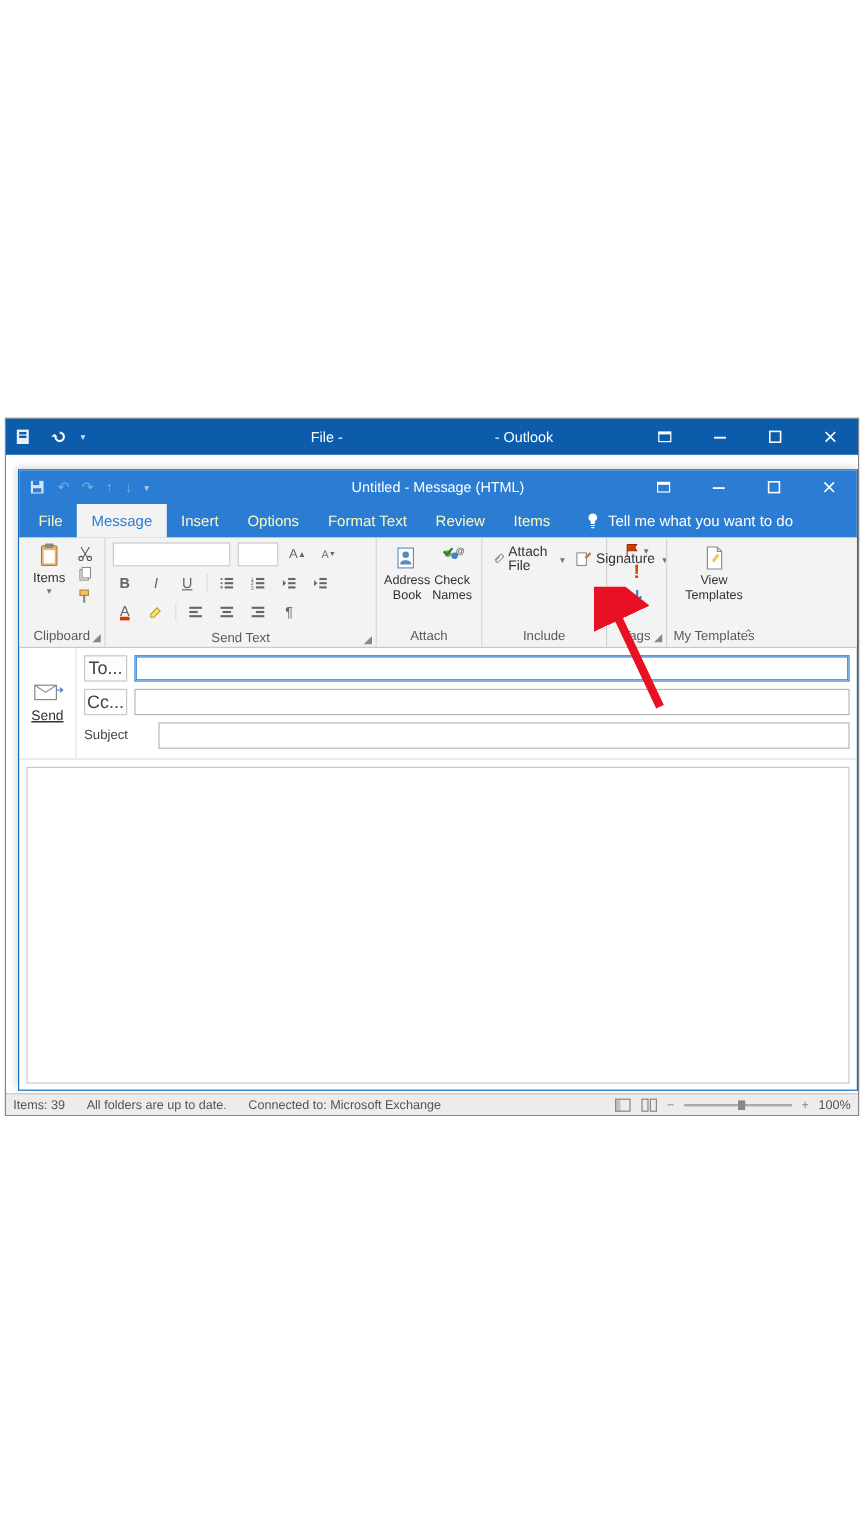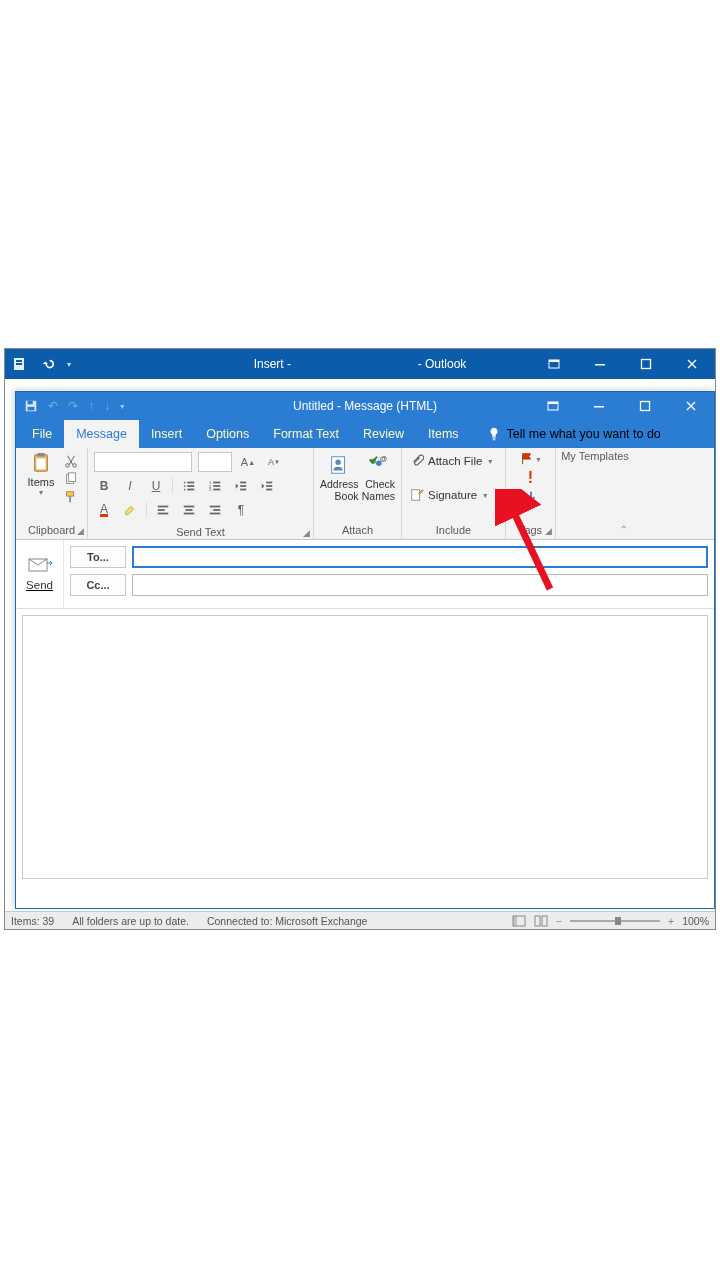--- a/index.html
+++ b/index.html
@@ -18,21 +18,21 @@
 .child-window { position: absolute; left: 10px; top: 42px; right: 0; bottom: 20px; background: #fff; border: 1px solid #106ebe; box-shadow: -2px -2px 6px rgba(0,0,0,.15); }
 .child-titlebar { height: 28px; background: #2b7cd3; display: flex; align-items: center; color: #c7e0f4; font-size: 12px; position: relative; }
 .child-titlebar .qat { display: flex; align-items: center; gap: 10px; padding-left: 8px; opacity: .8; }
 .child-titlebar .title-center { position: absolute; left: 0; right: 0; text-align: center; color: #fff; pointer-events: none; }
 .child-titlebar .wincontrols { position: absolute; right: 0; top: 0; display: flex; height: 28px; }
 
 
 .tabs { height: 28px; background: #2b7cd3; display: flex; align-items: stretch; padding-left: 4px; font-size: 12.5px; }
 .tab { padding: 0 12px; display: flex; align-items: center; color: #fef9c3; cursor: pointer; }
 .tab.active { background: #f3f3f3; color: #2b7cd3; }
-.tabs .tellme { margin-left: 8px; display: flex; align-items: center; color: #000000; gap: 6px; padding: 0 8px; }
+.tabs .tellme { margin-left: 8px; display: flex; align-items: center; color: #ffffff; gap: 6px; padding: 0 8px; }
 .tabs .tellme svg { width: 14px; height: 14px; }
 
 
 .ribbon { height: 92px; background: #f3f3f3; border-bottom: 1px solid #c8c8c8; display: flex; }
 .group { border-right: 1px solid #d6d6d6; display: flex; flex-direction: column; justify-content: space-between; position: relative; }
 .group-body { flex: 1; display: flex; align-items: flex-start; padding: 4px 6px; }
 .group-label { font-size: 11px; color: #5a5a5a; text-align: center; padding: 2px 0 3px; position: relative; }
 .group-label .launcher { position: absolute; right: 3px; bottom: 3px; font-size: 9px; color: #888; }
 
 
@@ -46,45 +46,45 @@
 .bt-rows { display: flex; flex-direction: column; gap: 4px; }
 .bt-row { display: flex; align-items: center; gap: 6px; }
 .combo { height: 20px; border: 1px solid #c8c8c8; background: #fff; font-size: 11px; display: flex; align-items: center; padding: 0 4px; }
 .combo.font { width: 98px; }
 .combo.size { width: 34px; }
 .iconbtn { width: 20px; height: 20px; display: flex; align-items: center; justify-content: center; color: #666; font-size: 12px; border: 1px solid transparent; }
 
 
 .g-names { width: 88px; }
 .bigbtn { display: flex; flex-direction: column; align-items: center; width: 40px; padding-top: 2px; }
-.bigbtn .lbl { font-size: 10.5px; color: #333; text-align: right; line-height: 12px; margin-top: 2px; }
+.bigbtn .lbl { font-size: 10.5px; color: #333; text-align: center; line-height: 12px; margin-top: 2px; }
 
 
 .g-include { width: 104px; }
-.incl-rows { display: flex; flex-direction: column; gap: 16px; width: 100%; }
+.incl-rows { display: flex; flex-direction: row; gap: 4px; width: 100%; }
 .incl-item { display: flex; align-items: center; gap: 4px; font-size: 11.5px; color: #333; padding: 2px 2px; }
 .incl-item .caret { font-size: 8px; color: #777; margin-left: 2px; }
 
 
 .g-tags { width: 50px; }
 .tags-col { display: flex; flex-direction: column; gap: 3px; align-items: center; width: 100%; }
 .tags-col .row { display: flex; align-items: center; gap: 2px; }
 
 
 .g-templates { width: 78px; }
 
 .collapse-ribbon { position: absolute; right: 6px; bottom: 4px; font-size: 10px; color: #888; }
 
 
 .compose { display: flex; border-bottom: 1px solid #ddd; }
 .send-col { width: 48px; display: flex; flex-direction: column; align-items: center; justify-content: center; gap: 6px; border-right: 1px solid #e5e5e5; padding: 8px 0; text-decoration: underline; }
 .send-col .lbl { font-size: 11.5px; color: #333; }
 .fields-col { flex: 1; padding: 6px 6px; }
 .field-row { display: flex; align-items: center; margin-bottom: 6px; gap: 6px; }
-.field-btn { width: 56px; height: 22px; border: 1px solid #c8c8c8; background: #fdfdfd; font-size: 11px; color: #444; display: flex; align-items: center; justify-content: center; font-weight: bold; }
+.field-btn { width: 36px; height: 22px; border: 1px solid #c8c8c8; background: #fdfdfd; font-size: 15px; color: #444; display: flex; align-items: center; justify-content: center; }
 .field-lbl { width: 56px; font-size: 11px; color: #444; display: flex; align-items: center; }
 .field-input { flex: 1; height: 22px; border: 1px solid #b8b8b8; background: #fff; padding: 0 4px; font-size: 11px; }
 .field-input.focus { border-color: #2b7cd3; box-shadow: inset 0 0 0 1px #2b7cd3; }
 
 .body-area { margin: 6px; border: 1px solid #c8c8c8; height: 264px; background: #fff; }
 
 
 .statusbar { position: absolute; left: 0; right: 0; bottom: 0; height: 18px; background: #ececec; border-top: 1px solid #c8c8c8; display: flex; align-items: center; font-size: 10.5px; color: #555; padding: 0 6px; gap: 18px; }
 .statusbar .right { margin-left: auto; display: flex; align-items: center; gap: 8px; }
 .zoom-slider { width: 90px; height: 2px; background: #aaa; position: relative; }
@@ -113,21 +113,21 @@
           </svg>
         </span>
       <span>
           <svg class="ico14" viewBox="0 0 16 16">
             <path d="M10 3a5 5 0 1 1-5 5H2l3-3 3 3H7a3 3 0 1 0 3-3z" fill="#fff"></path>
           </svg>
         </span>
       <span style="font-size:8px;color:#cde">▾</span>
     </div>
     <div class="title-center">
-      <span>Insert -</span>
+      <span>File -</span>
       <span style="display:inline-block;width:120px"></span>
       <span>- Outlook</span>
     </div>
     <div class="wincontrols">
       <div class="winbtn">
           <svg viewBox="0 0 12 12">
             <rect x="1" y="2" width="10" height="8" fill="none" stroke="#fff"></rect>
             <rect x="1" y="2" width="10" height="2" fill="#fff"></rect>
           </svg>
         </div>
@@ -411,20 +411,30 @@
                 <svg class="ico14" viewBox="0 0 16 16">
                   <path d="M8 2v9M4 8l4 4 4-4" fill="none" stroke="#2b7cd3" stroke-width="2"></path>
                 </svg>
               </div>
           </div>
         </div>
         <div class="group-label"><span>Tags</span><span class="launcher">◢</span></div>
       </div>
 
       <div class="group g-templates" style="border-right:none">
+        <div class="group-body" style="justify-content:center">
+          <div class="bigbtn" style="width:60px">
+            <svg class="ico20" viewBox="0 0 24 24">
+                <path d="M6 2h9l4 4v16H6z" fill="#fff" stroke="#888"></path>
+                <path d="M15 2v4h4" fill="none" stroke="#888"></path>
+                <path d="M10 14l5-6 2 2-5 6z" fill="#f7c45e"></path>
+              </svg>
+            <span class="lbl">View Templates</span>
+          </div>
+        </div>
         <div class="group-label"><span>My Templates</span></div>
         <span class="collapse-ribbon">⌃</span>
       </div>
 
     </div>
 
     <div class="compose">
       <div class="send-col">
         <svg width="26" height="16" viewBox="0 0 26 16">
             <rect x="2" y="2" width="18" height="12" fill="#fff" stroke="#888"></rect>
@@ -436,20 +446,26 @@
       <div class="fields-col">
         <div class="field-row">
           <div class="field-btn">
               <span>To...</span>
             </div>
           <input class="field-input focus" value="" style="">
         </div>
         <div class="field-row">
           <div class="field-btn">
               <span>Cc...</span>
+            </div>
+          <input class="field-input" value="" style="">
+        </div>
+        <div class="field-row" style="margin-bottom:2px">
+          <div class="field-lbl">
+              <span>Subject</span>
             </div>
           <input class="field-input" value="" style="">
         </div>
       </div>
     </div>
 
     <div class="body-area"></div>
 
   </div>
 

